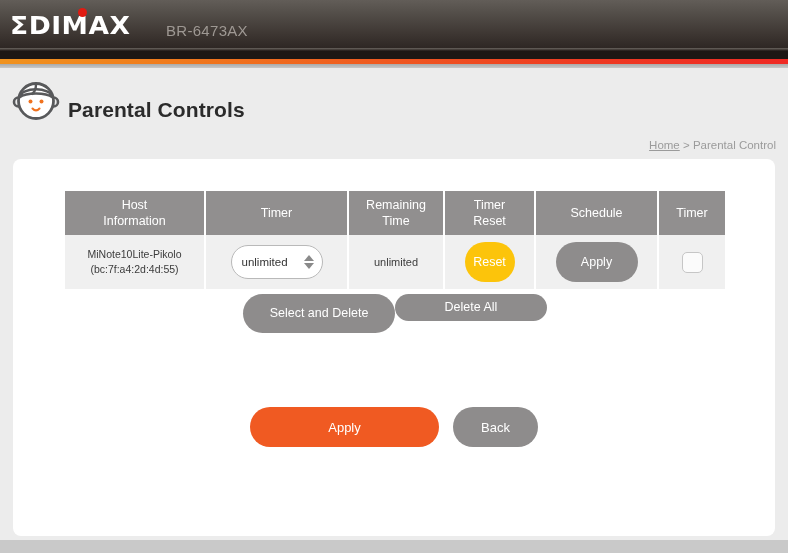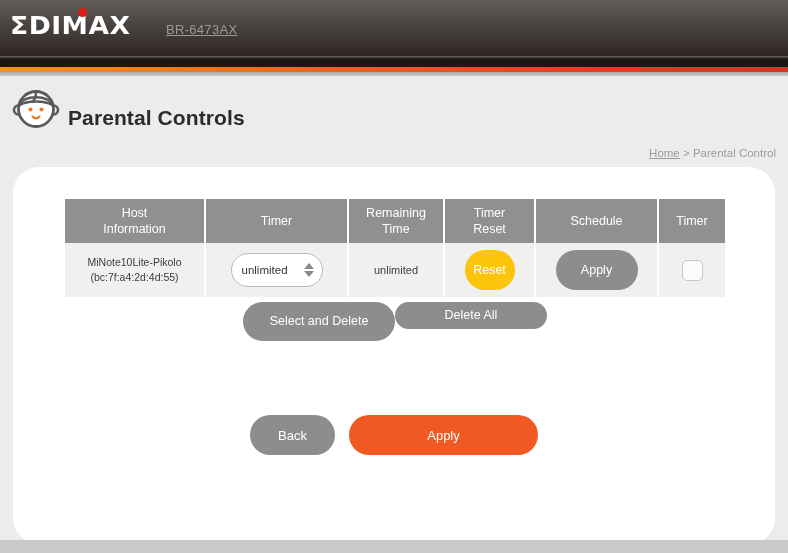--- a/index.html
+++ b/index.html
@@ -11,21 +11,21 @@
     height: 553px;
     overflow: hidden;
     background: #c9c9c9;
     font-family: "Liberation Sans", sans-serif;
     -webkit-font-smoothing: antialiased;
   }
 
   
   .topbar {
     position: relative;
-    height: 67px;
+    height: 59px;
     background: linear-gradient(to bottom, #625d58 0%, #56514c 18%, #3d3632 58%, #2a2320 88%, #241d1a 100%);
     overflow: hidden;
   }
   .topbar-inner {
     position: relative;
     height: 100%;
     display: flex;
     align-items: center;
   }
   .logo {
@@ -52,24 +52,23 @@
     top: -4px;
     width: 9px;
     height: 9px;
     border-radius: 50%;
     background: #e01b12;
   }
   .model-name {
     position: absolute;
     left: 166px;
     top: 22px;
-    font-size: 13px;
+    font-size: 15px;
     color: #9e9893;
     letter-spacing: 0.3px;
-    text-decoration: underline;
   }
   .topbar-hl {
     position: absolute;
     left: 0; right: 0;
     bottom: 9px;
     height: 2px;
     background: linear-gradient(to bottom, #6a6560, #3a332f);
   }
   .topbar-hl2 {
     position: absolute;
@@ -135,21 +134,21 @@
     height: 403px;
     background: #ececec;
   }
   .panel {
     position: absolute;
     left: 13px;
     top: 0px;
     width: 762px;
     height: 377px;
     background: #ffffff;
-    border-radius: 26px;
+    border-radius: 8px;
     box-sizing: border-box;
   }
 
   
   .table {
     position: absolute;
     left: 52px;
     top: 32px;
     width: 660px;
     border-collapse: collapse;
@@ -418,20 +417,20 @@
         </tr>
       </tbody>
     </table>
 
     <div class="action-row">
       <button class="pill pill-select-delete">Select and Delete</button>
       <button class="pill pill-delete-all">Delete All</button>
     </div>
 
     <div class="bottom-row">
+      <button class="pill pill-apply">Apply</button>
       <button class="pill pill-back">Back</button>
-      <button class="pill pill-apply">Apply</button>
     </div>
 
   </div>
 </div>
 
 <div class="bottom-strip"></div>
 
 </body></html>

